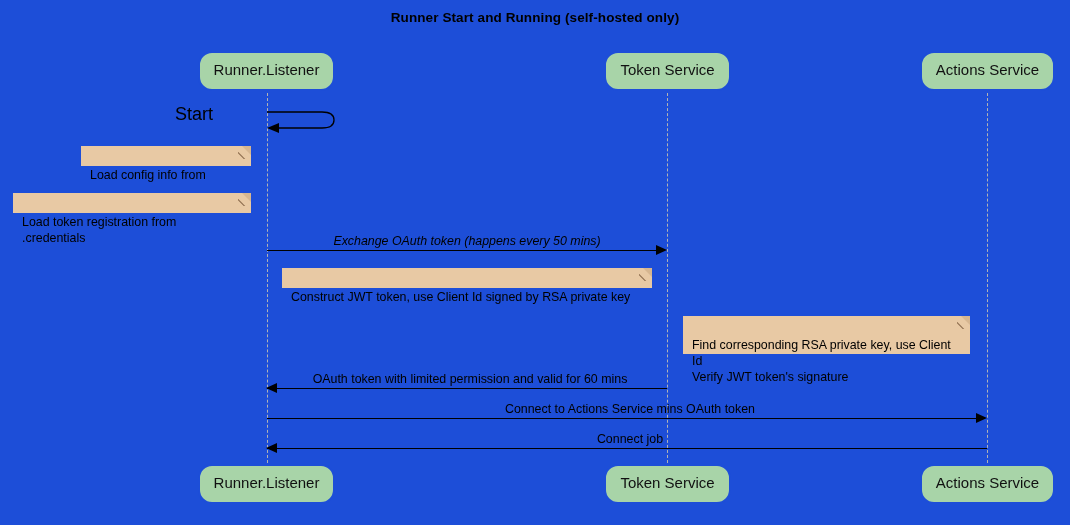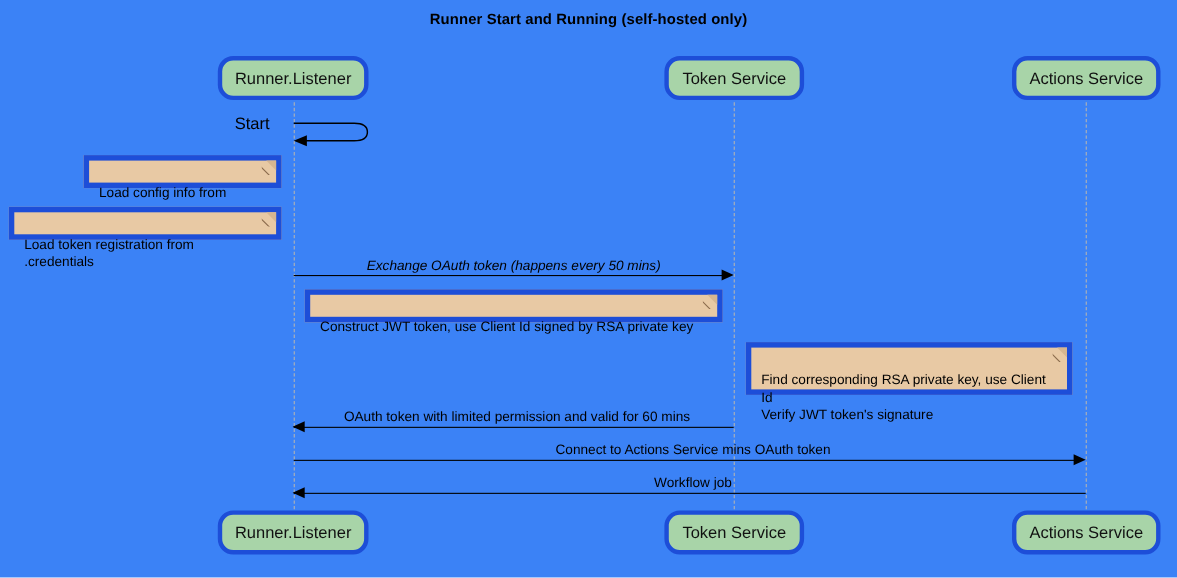--- a/index.html
+++ b/index.html
@@ -8,21 +8,21 @@
     background: #ffffff;
   }
   body {
     font-family: "Liberation Sans", sans-serif;
     color: #000000;
   }
   #canvas {
     position: relative;
     width: 1070px;
     height: 525px;
-    background: #3b82f6;
+    background: #1d4ed8;
     overflow: hidden;
   }
 
   
   .diagram-title {
     position: absolute;
     left: 0;
     top: 10px;
     width: 1070px;
     text-align: center;
@@ -39,21 +39,21 @@
     border-left: 1px dashed #b3b3b3;
     top: 88px;
     height: 375px;
   }
 
   
   .participant {
     position: absolute;
     box-sizing: border-box;
     background: #a8d4a8;
-    border: 4px solid #1d4ed8;
+    border: 2px solid #1d4ed8;
     border-radius: 14px;
     height: 40px;
     line-height: 33px;
     text-align: center;
     font-size: 15px;
     color: #111111;
     white-space: nowrap;
   }
 
   
@@ -126,24 +126,23 @@
     white-space: nowrap;
     text-align: center;
   }
 
   
   .self-msg {
     position: absolute;
   }
   .self-label {
     position: absolute;
-    font-size: 15px;
+    font-size: 18px;
     color: #000000;
     white-space: nowrap;
-    text-align: right;
   }
 </style>
 </head>
 <body>
 
 <div id="canvas">
 
   <div class="diagram-title">Runner Start and Running (self-hosted only)</div>
 
   <div class="lifeline" style="left:267px;"></div>
@@ -192,21 +191,21 @@
   </div>
 
   <div class="msg-label" style="left:280px; top:372px; width:380px;">OAuth token with limited permission and valid for 60 mins</div>
   <div class="msg-line" style="left:267px; top:388px; width:400px;"></div>
   <div class="arrow-left" style="left:266px; top:383px;"></div>
 
   <div class="msg-label" style="left:330px; top:402px; width:600px;">Connect to Actions Service mins OAuth token</div>
   <div class="msg-line" style="left:267px; top:418px; width:710px;"></div>
   <div class="arrow-right" style="left:976px; top:413px;"></div>
 
-  <div class="msg-label" style="left:330px; top:432px; width:600px;">Workflow job</div>
+  <div class="msg-label" style="left:330px; top:432px; width:600px;">Connect job</div>
   <div class="msg-line" style="left:267px; top:448px; width:720px;"></div>
   <div class="arrow-left" style="left:266px; top:443px;"></div>
 
   <div class="participant" style="left:198px; top:464px; width:137px;">Runner.Listener</div>
   <div class="participant" style="left:604px; top:464px; width:127px;">Token Service</div>
   <div class="participant" style="left:920px; top:464px; width:135px;">Actions Service</div>
 
 </div>
 
 </body></html>

